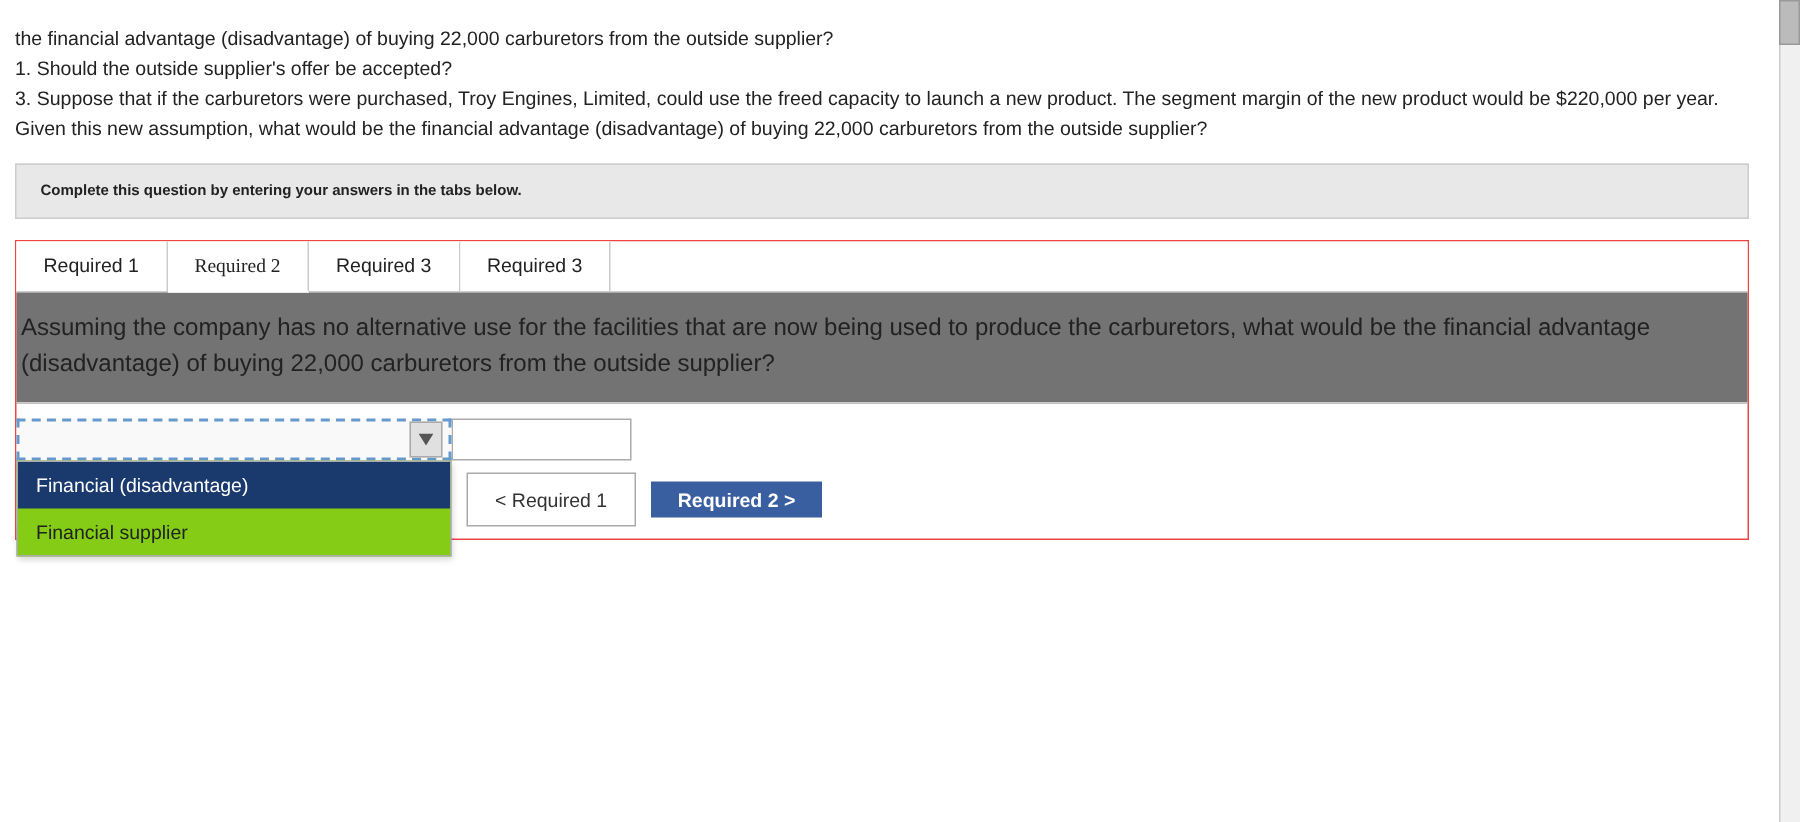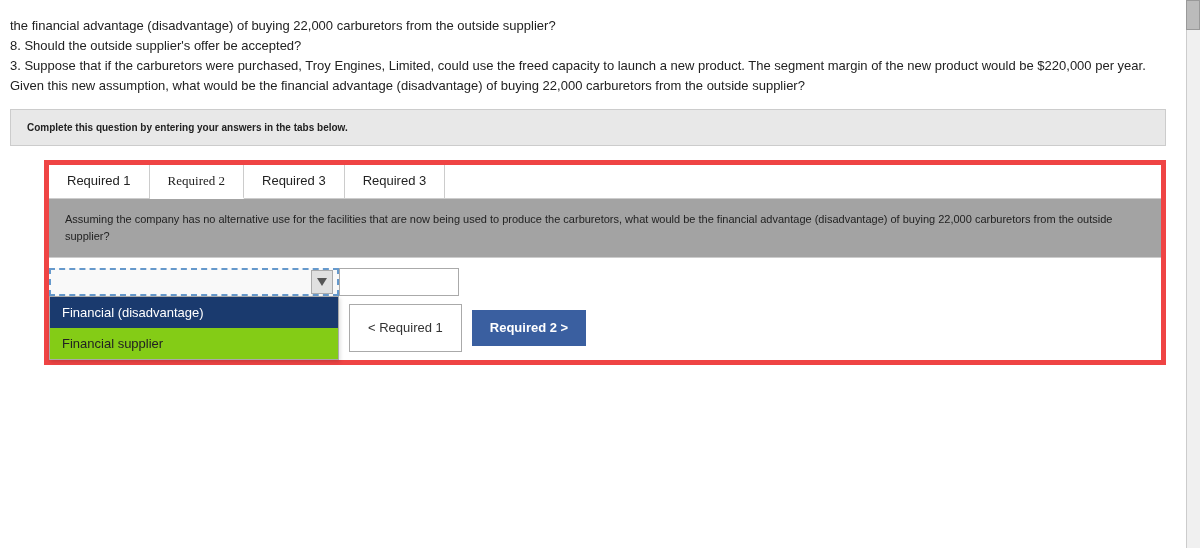--- a/index.html
+++ b/index.html
@@ -58,23 +58,22 @@
       background: #e8e8e8;
       border: 1px solid #ccc;
       padding: 12px 16px;
       margin-bottom: 14px;
       font-weight: bold;
       font-size: 10px;
     }
 
     
     .tabs-container {
-      border: 5px solid #ef4444;
+      border: 1px solid #ef4444;
       margin-bottom: 0;
-      margin-left: 34px;
     }
 
     .tabs-row {
       display: flex;
       flex-direction: row;
       border-bottom: 1px solid #ccc;
       background: #fff;
     }
 
     .tab {
@@ -96,23 +95,23 @@
       border-bottom: 2px solid #fff;
       margin-bottom: -1px;
       font-weight: normal;
       position: relative;
       z-index: 2;
       font-family: Liberation Serif, serif;
     }
 
     
     .question-content {
-      background: #a3a3a3;
-      padding: 12px 16px;
-      font-size: 11px;
+      background: #737373;
+      padding: 12px 3px;
+      font-size: 16px;
       line-height: 1.55;
       border-bottom: 1px solid #ccc;
     }
 
     
     .input-area {
       padding: 10px 0 0 0;
       display: flex;
       flex-direction: row;
       align-items: flex-start;
@@ -172,34 +171,34 @@
       border: none;
     }
 
     .btn-prev {
       padding: 8px 18px;
       background: #fff;
       border: 1px solid #aaa;
       font-size: 13px;
       cursor: pointer;
       color: #333;
-      height: 48px;
+      height: 36px;
       display: flex;
       align-items: center;
       gap: 4px;
     }
 
     .btn-next {
       padding: 8px 18px;
       background: #3a5fa0;
       border: none;
       font-size: 13px;
       cursor: pointer;
       color: #fff;
-      height: 36px;
+      height: 24px;
       display: flex;
       align-items: center;
       gap: 4px;
       font-weight: bold;
     }
 
     
     .dropdown-menu {
       position: absolute;
       top: 28px;
@@ -229,21 +228,21 @@
 <div class="page-wrapper">
 
   <div class="scrollbar">
     <div class="scrollbar-thumb"></div>
   </div>
 
   <div class="main-content">
 
     <div class="intro-text">
       <p>the financial advantage (disadvantage) of buying 22,000 carburetors from the outside supplier?</p>
-      <p>8. Should the outside supplier's offer be accepted?</p>
+      <p>1. Should the outside supplier's offer be accepted?</p>
       <p>3. Suppose that if the carburetors were purchased, Troy Engines, Limited, could use the freed capacity to launch a new product. The segment margin of the new product would be $220,000 per year. Given this new assumption, what would be the financial advantage (disadvantage) of buying 22,000 carburetors from the outside supplier?</p>
     </div>
 
     <div class="complete-banner">
       <span>Complete this question by entering your answers in the tabs below.</span>
     </div>
 
     <div class="tabs-container">
       <div class="tabs-row">
         <div class="tab">

